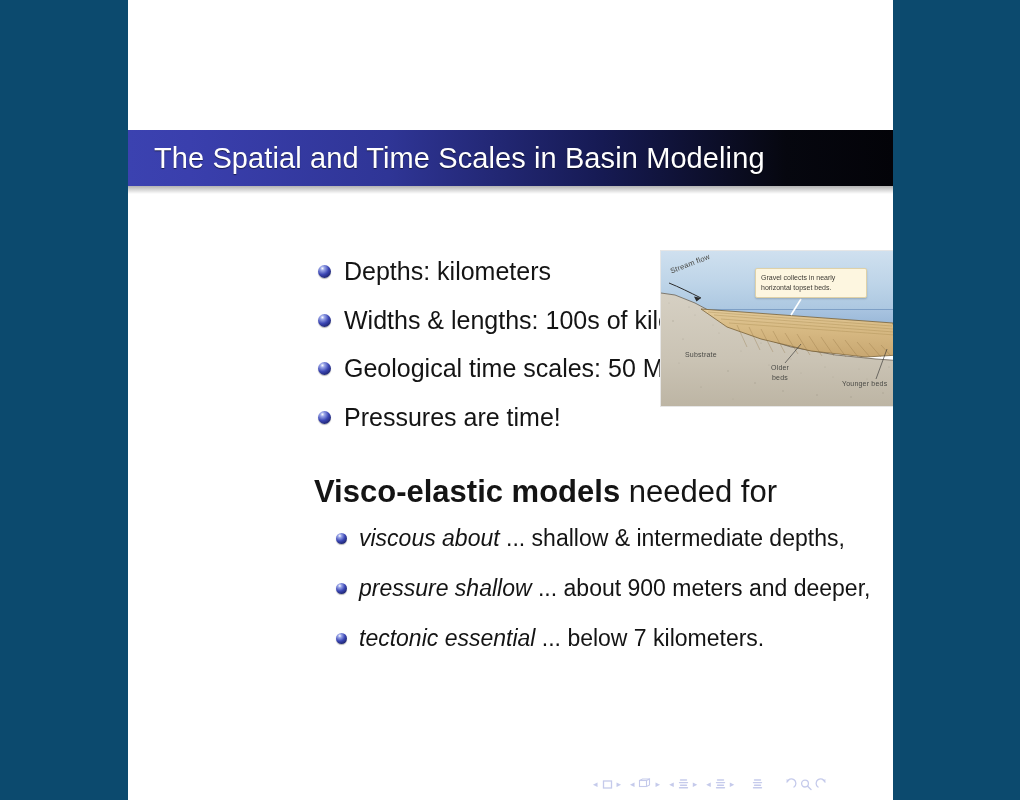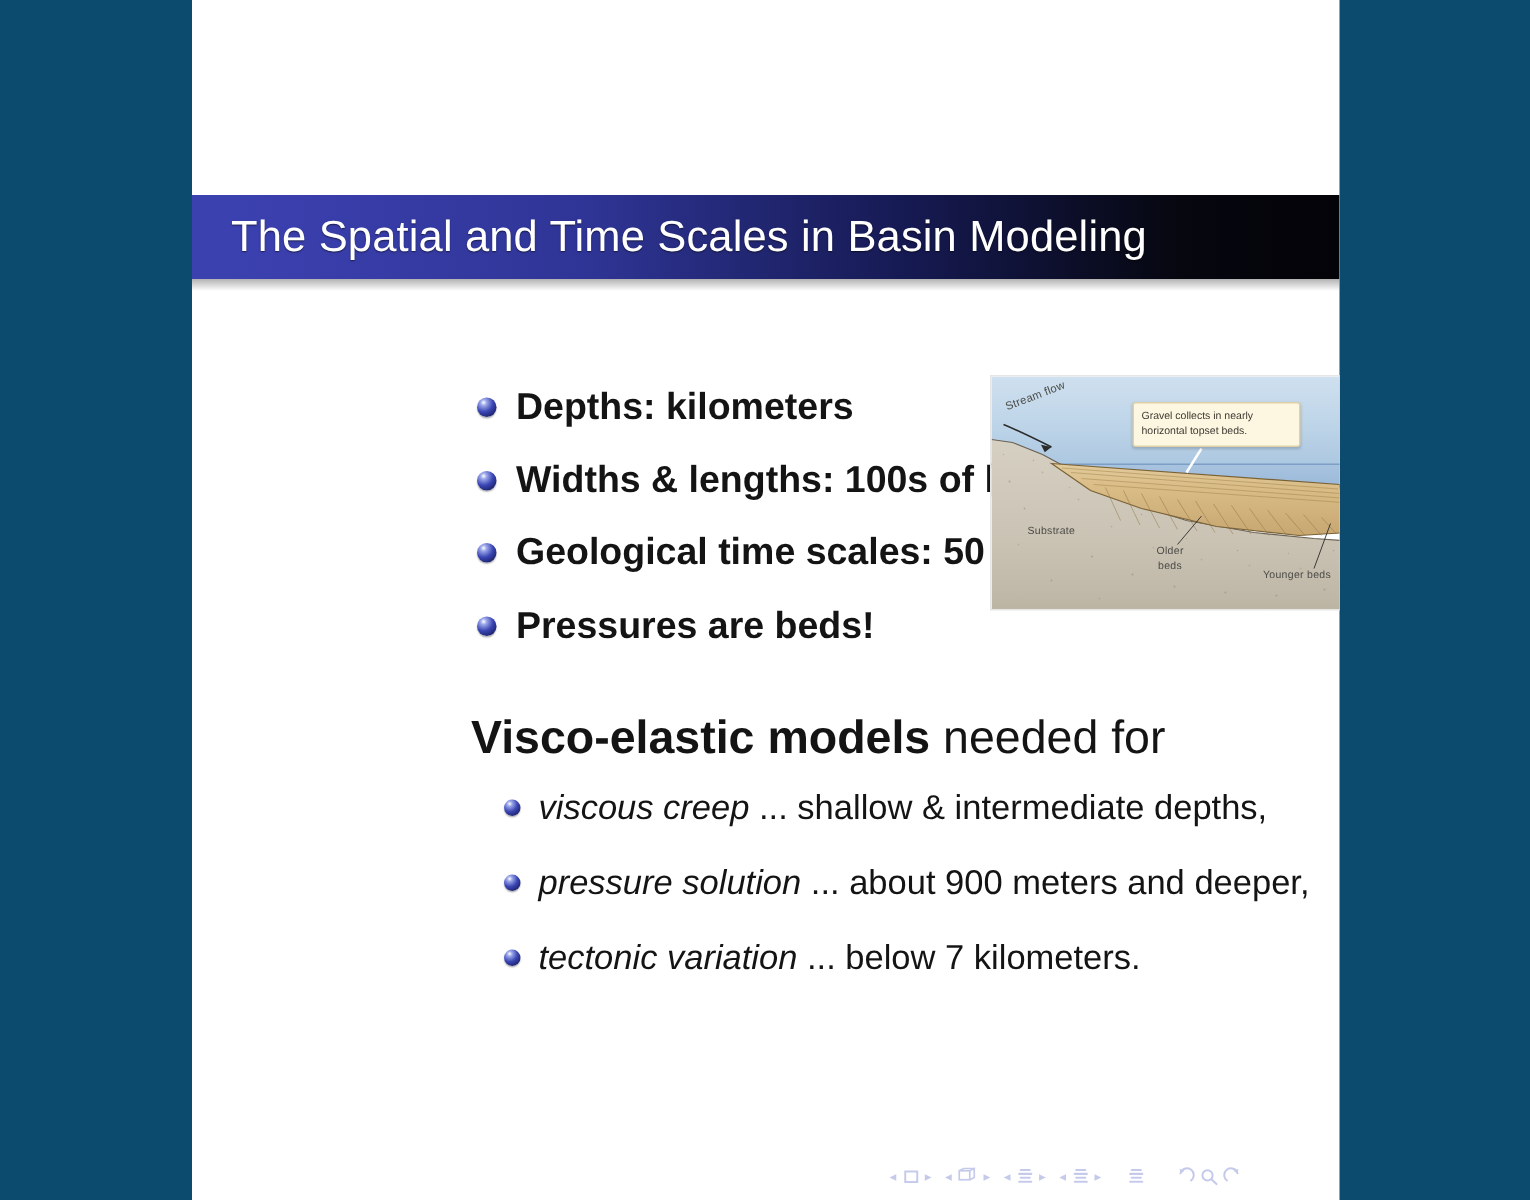--- a/index.html
+++ b/index.html
@@ -37,21 +37,21 @@
       radial-gradient(circle at 34% 26%, #ffffff 0%, #9aa6e8 16%, #3b46b4 48%, #1d2470 78%, #0f1346 100%);
     box-shadow:0 1px 1px rgba(0,0,0,.30);
   }
   .ball.lvl1{width:13px;height:13px;}
   .ball.lvl2{width:11px;height:11px;}
 
   
   .list1{position:absolute;left:190px;top:255px;width:520px;}
   .li1{display:flex;align-items:flex-start;margin-bottom:16px;}
   .li1 .ball{margin-top:10px;margin-right:13px;}
-  .li1 .tx{font-size:25px;color:#141414;line-height:1.30;white-space:nowrap;font-weight:bold;}
+  .li1 .tx{font-size:25px;color:#141414;line-height:1.30;white-space:nowrap;}
 
   
   .heading{
     position:absolute;left:186px;top:474px;font-size:31px;color:#141414;white-space:nowrap;
   }
   .heading b{font-weight:bold;}
 
   
   .list2{position:absolute;left:208px;top:524px;width:640px;}
   .li2{display:flex;align-items:flex-start;margin-bottom:21px;}
@@ -121,40 +121,40 @@
       <div class="li1">
         <span class="ball lvl1"></span>
         <span class="tx">Widths &amp; lengths: 100s of kilometers</span>
       </div>
       <div class="li1">
         <span class="ball lvl1"></span>
         <span class="tx">Geological time scales: 50 Ma</span>
       </div>
       <div class="li1">
         <span class="ball lvl1"></span>
-        <span class="tx">Pressures are beds!</span>
+        <span class="tx">Pressures are time!</span>
       </div>
     </div>
 
     <div class="heading">
       <b>Visco-elastic models</b><span> needed for</span>
     </div>
 
     <div class="list2">
       <div class="li2">
         <span class="ball lvl2"></span>
-        <span class="tx"><i>viscous creep</i><span> ... shallow &amp; intermediate depths,</span></span>
+        <span class="tx"><i>viscous about</i><span> ... shallow &amp; intermediate depths,</span></span>
       </div>
       <div class="li2">
         <span class="ball lvl2"></span>
-        <span class="tx"><i>pressure solution</i><span> ... about 900 meters and deeper,</span></span>
+        <span class="tx"><i>pressure shallow</i><span> ... about 900 meters and deeper,</span></span>
       </div>
       <div class="li2">
         <span class="ball lvl2"></span>
-        <span class="tx"><i>tectonic variation</i><span> ... below 7 kilometers.</span></span>
+        <span class="tx"><i>tectonic essential</i><span> ... below 7 kilometers.</span></span>
       </div>
     </div>
 
     <div class="figure">
       <div class="fig-inner">
         <div class="sky"></div>
         <div class="water"></div>
         <div class="waterline"></div>
 
         <svg class="fig-svg" viewBox="0 0 243 155">

